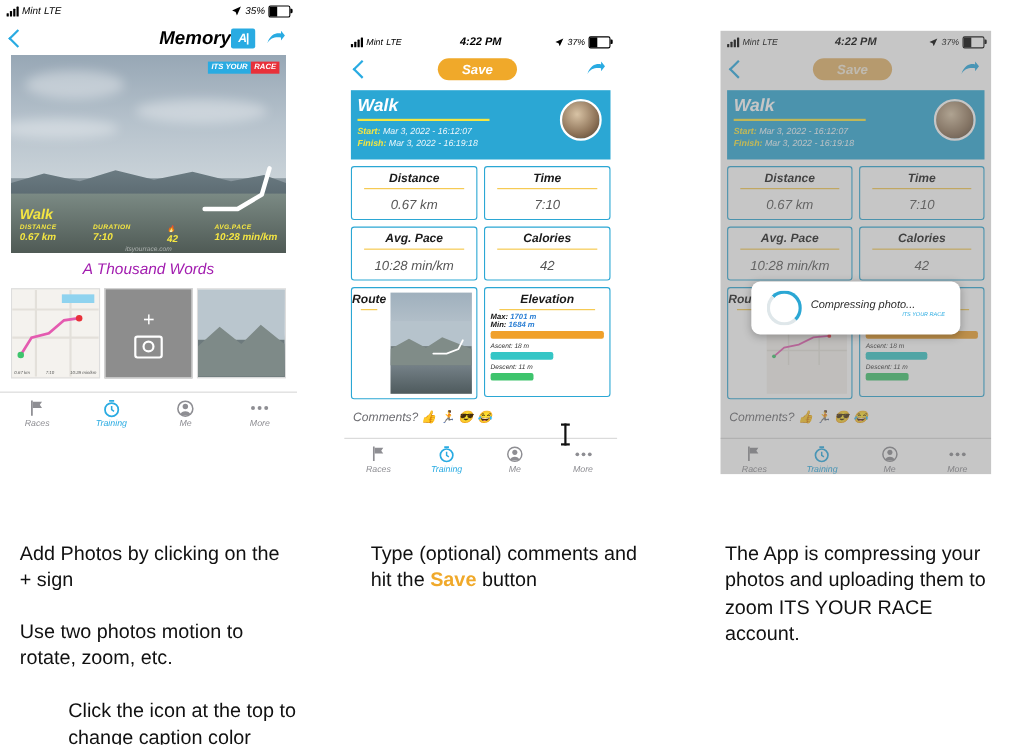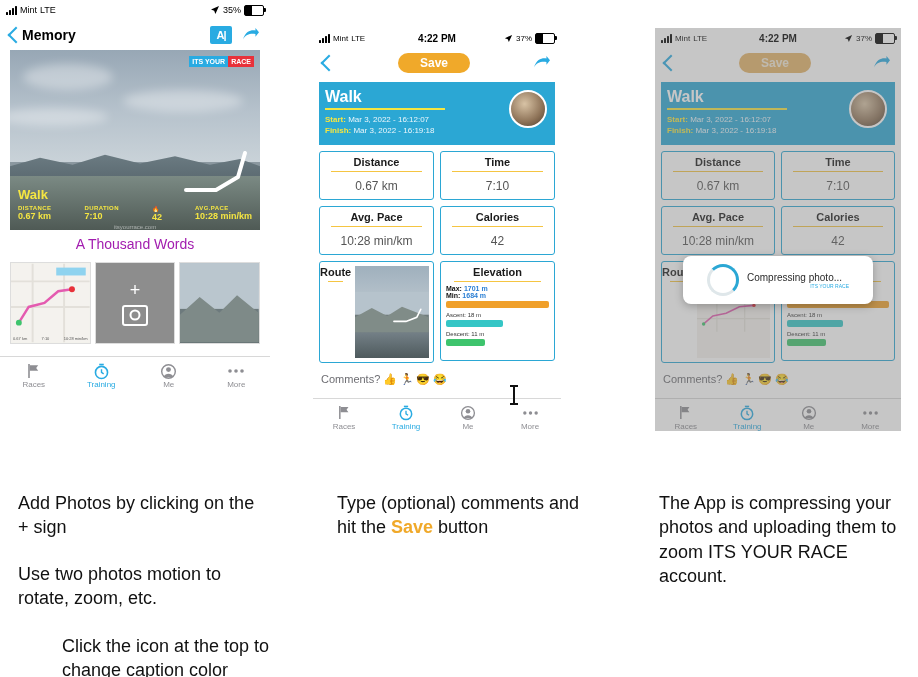--- a/index.html
+++ b/index.html
@@ -10,20 +10,21 @@
   body {
     width: 918px;
     height: 677px;
     position: relative;
     font-family: "Liberation Sans", sans-serif;
     overflow: hidden;
   }
   .panel {
     position: absolute;
     top: 0;
+    font-style: italic;
   }
   
   #panel1 { left: 0px; top: 0px; width: 270px; }
   #panel2 { left: 313px; top: 28px; width: 248px; }
   #panel3 { left: 655px; top: 28px; width: 246px; }
 
   .statusbar {
     height: 20px;
     display: flex;
     align-items: center;
@@ -49,21 +50,21 @@
   .batt span { display:block; height:100%; background:#000; }
 
   
   .navbar {
     height: 30px;
     display: flex;
     align-items: center;
     padding: 0 10px;
     position: relative;
   }
-  .nav-title { flex: 1; text-align: left; font-weight: bold; font-size: 14px; color: #000; }
+  .nav-title { flex: 1; text-align: right; font-weight: bold; font-size: 17px; color: #000; }
   .back-chevron {
     width: 10px; height: 10px;
     border-left: 2.5px solid #29abe2; border-bottom: 2.5px solid #29abe2;
     transform: rotate(45deg);
   }
   .share-icon { width: 18px; height: 16px; position: relative; }
   .cap-icon {
     width: 22px; height: 18px; background: #29abe2; border-radius: 2px;
     display:flex; align-items:center; justify-content:center;
     color:#fff; font-size:11px; font-weight:bold; letter-spacing:-1px;
@@ -210,21 +211,21 @@
 
   
   .dim-overlay {
     position:absolute; left:0; top:0; right:0; bottom:0;
     background: rgba(120,120,120,0.42);
     pointer-events:none;
   }
   .toast {
     position:absolute; left:28px; top:228px; width:190px; height:48px;
     background:#fff; border-radius:8px; box-shadow:0 2px 8px rgba(0,0,0,0.25);
-    display:flex; align-items:center; gap:8px; padding:0 24px; box-sizing:border-box;
+    display:flex; align-items:center; gap:8px; padding:0 14px; box-sizing:border-box;
   }
   .spinner {
     width:26px; height:26px; border-radius:50%;
     border:3px solid #dfe7ea; border-top-color:#2ba7d4; border-right-color:#2ba7d4;
   }
   .toast-text { font-size:10px; color:#2b2b2b; }
   .toast-sub { font-size:5px; color:#29abe2; text-align:right; }
 
   
   .caption {

